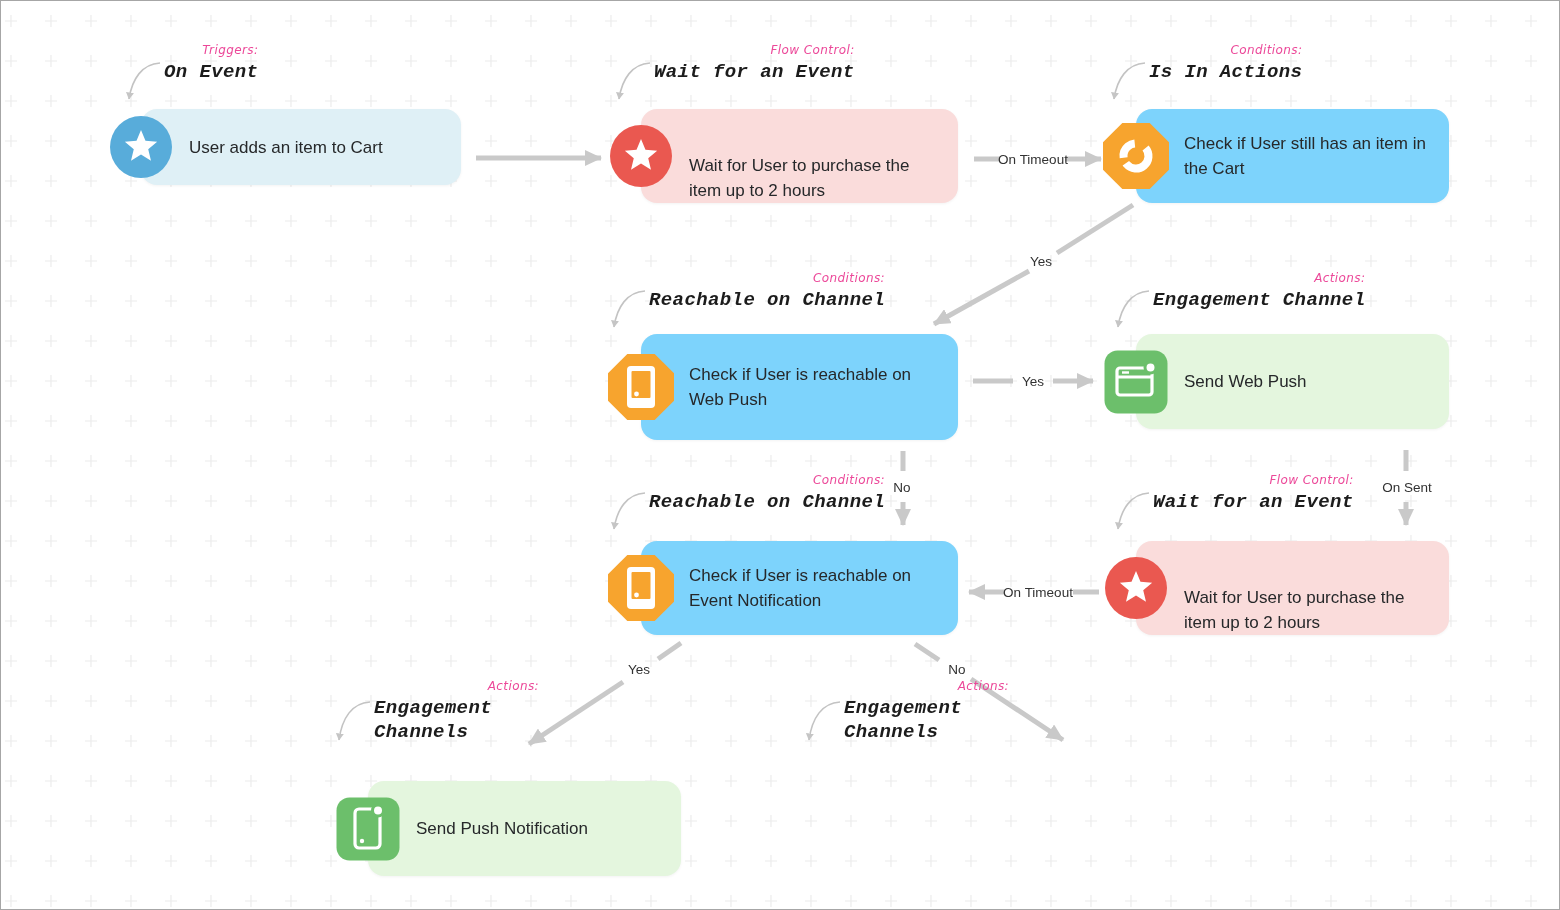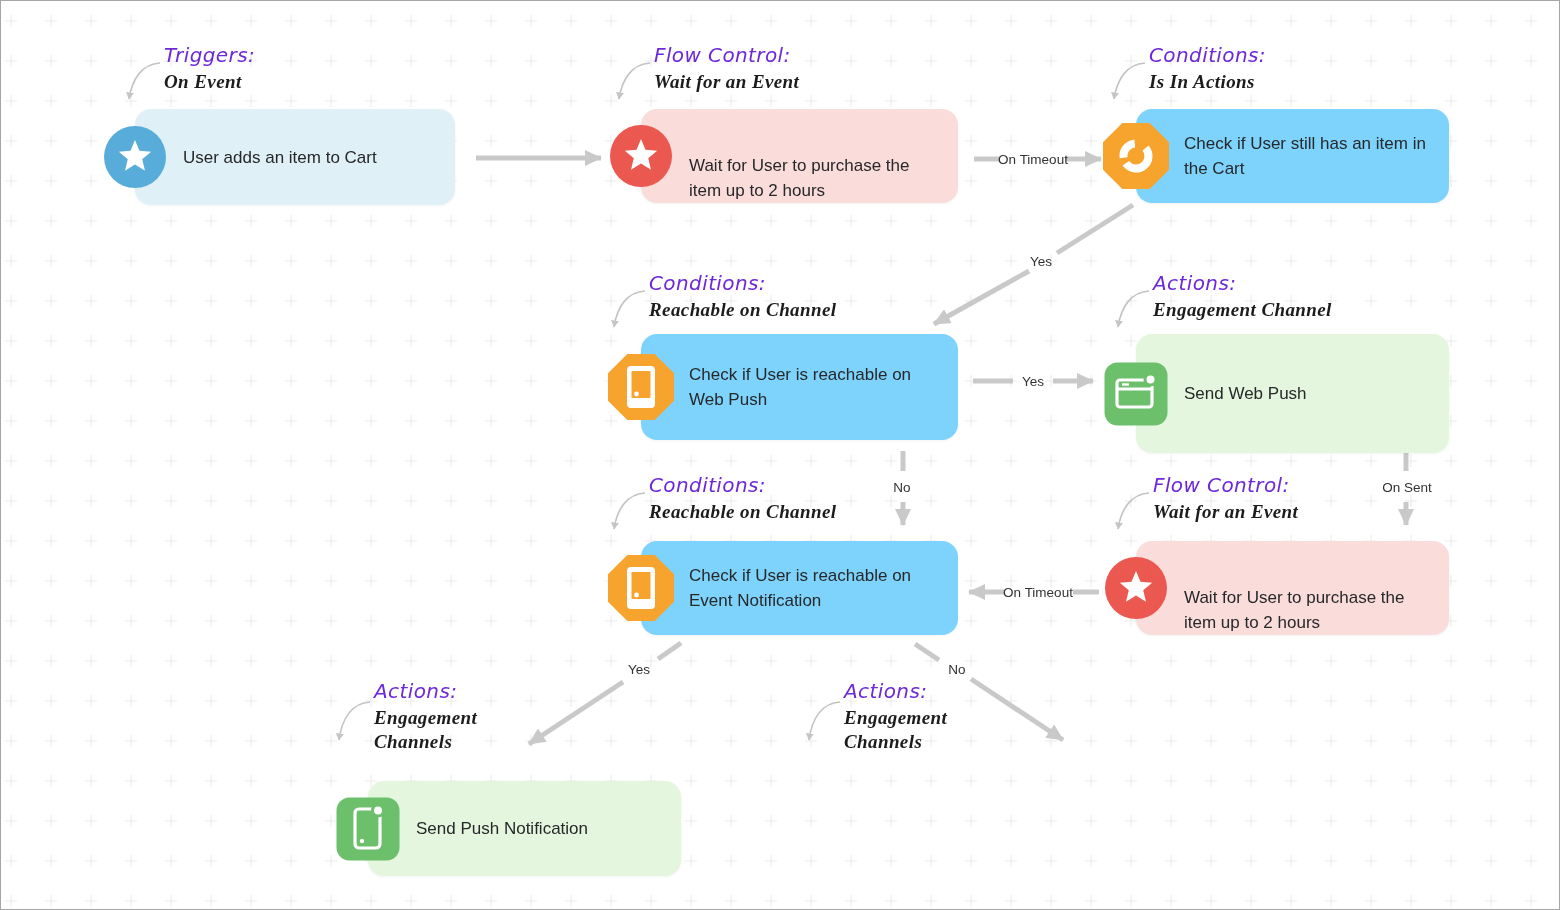--- a/index.html
+++ b/index.html
@@ -24,24 +24,24 @@
 
   .badge {
     position:absolute; left:0; top:50%; transform:translate(-50%,-50%);
     width:66px; height:66px; pointer-events:none;
   }
   .badge svg { display:block; }
 
   .label { position:absolute; z-index:2; font-style:italic; }
   .label-cat  {
     font-family:"DejaVu Sans", sans-serif; font-style:italic;
-    color:#6d28d9; font-size:20px; letter-spacing:.4px;
+    color:#ec4899; font-size:12px; letter-spacing:.4px;text-align:right;
   }
   .label-type {
-    font-family:Liberation Serif, serif; font-style:italic; font-weight:bold;
+    font-family:Liberation Mono, monospace; font-style:italic; font-weight:bold;
     color:#1c1c1c; font-size:19px; letter-spacing:.4px; margin-top:3px; line-height:24px;
   }
   .nowrap .label-cat, .nowrap .label-type { white-space:nowrap; }
 
   .edge-label {
     position:absolute; z-index:3; transform:translate(-50%,-50%);
     font-size:13.5px; color:#323232; white-space:nowrap;
   }
 </style>
 </head>
@@ -136,21 +136,21 @@
   </div>
   <div class="label" style="left:373px; top:678px; width:165px">
     <div class="label-cat">Actions:</div>
     <div class="label-type">Engagement Channels</div>
   </div>
   <div class="label" style="left:843px; top:678px; width:165px">
     <div class="label-cat">Actions:</div>
     <div class="label-type">Engagement Channels</div>
   </div>
 
-  <div class="node node-trigger" style="left:134px; top:108px; width:320px; height:96px">
+  <div class="node node-trigger" style="left:140px; top:108px; width:320px; height:76px">
     <span class="badge">
       <svg width="66" height="66" viewBox="0 0 66 66">
         <circle cx="33" cy="33" r="31" fill="#58acda"></circle>
         <polygon fill="#fff" points="33,16 37.47,26.85 49.17,27.75 40.23,35.35 42.99,46.75 33,40.6 23.01,46.75 25.77,35.35 16.83,27.75 28.53,26.85"></polygon>
       </svg>
     </span>
     <div class="node-text">User adds an item to Cart</div>
   </div>
 
   <div class="node node-flow" style="left:640px; top:108px; width:317px; height:94px">
@@ -178,21 +178,21 @@
       <svg width="66" height="66" viewBox="0 0 66 66">
         <polygon fill="#f7a42e" points="19.3,0 46.7,0 66,19.3 66,46.7 46.7,66 19.3,66 0,46.7 0,19.3"></polygon>
         <rect x="19" y="12" width="28" height="42" rx="4" fill="#fff"></rect>
         <rect x="23.5" y="17" width="19" height="27" rx="1" fill="#f7a42e"></rect>
         <circle cx="28.5" cy="40" r="2.4" fill="#fff"></circle>
       </svg>
     </span>
     <div class="node-text">Check if User is reachable on Web Push</div>
   </div>
 
-  <div class="node node-action" style="left:1135px; top:333px; width:313px; height:119px">
+  <div class="node node-action" style="left:1135px; top:333px; width:313px; height:95px">
     <span class="badge">
       <svg width="66" height="66" viewBox="0 0 66 66">
         <rect x="1.5" y="1.5" width="63" height="63" rx="13" fill="#6cbf6b"></rect>
         <rect x="14" y="19" width="35" height="27" rx="3" fill="none" stroke="#fff" stroke-width="3.2"></rect>
         <line x1="14" y1="28" x2="49" y2="28" stroke="#fff" stroke-width="3.2"></line>
         <line x1="19" y1="23.5" x2="26" y2="23.5" stroke="#fff" stroke-width="2.4"></line>
         <circle cx="47.5" cy="18.5" r="5.5" fill="#fff" stroke="#6cbf6b" stroke-width="3"></circle>
       </svg>
     </span>
     <div class="node-text">Send Web Push</div>

